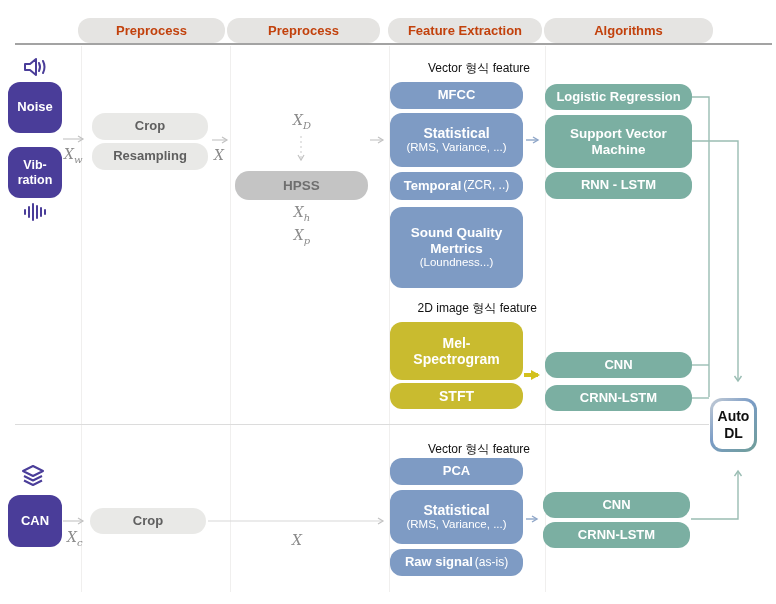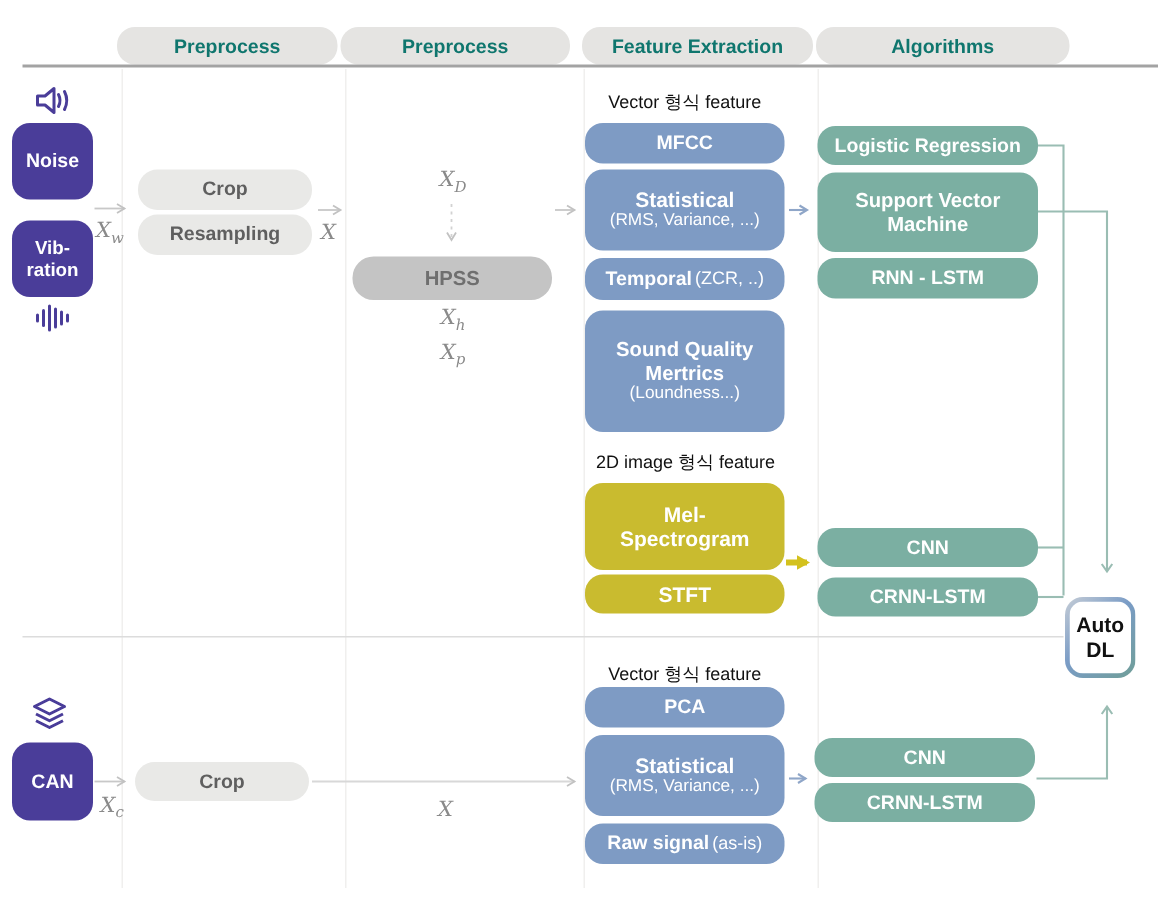--- a/index.html
+++ b/index.html
@@ -1,34 +1,34 @@
 <!DOCTYPE html>
 <html><head>
 <meta charset="utf-8">
 <style>
   html,body{margin:0;padding:0;background:#fff;}
   .canvas{position:relative;width:776px;height:604px;background:#ffffff;overflow:hidden;
           font-family:"Liberation Sans",sans-serif;}
   .abs{position:absolute;box-sizing:border-box;}
   .pill{display:flex;align-items:center;justify-content:center;border-radius:12px;
-        font-weight:bold;font-size:13px;color:#0f766e;background:#e5e4e2;}
+        font-weight:bold;font-size:13px;color:#c2410c;background:#e5e4e2;}
   .colsep{width:1px;background:#f0efee;top:46px;height:546px;}
   .rule-top{left:15px;top:43px;width:757px;height:2px;background:#a3a3a3;}
   .rule-mid{left:15px;top:424px;width:694px;height:1px;background:#dcdcdc;}
   .node{display:flex;flex-direction:column;align-items:center;justify-content:center;
         border-radius:12px;text-align:center;line-height:1.15;}
   .purple{background:#4a3d99;color:#fff;font-weight:bold;font-size:13px;}
   .graylight{background:#e9e9e7;color:#5f5f5f;font-weight:bold;font-size:13px;border-radius:13px;}
   .graymid{background:#c4c4c4;color:#6f6f6f;font-weight:bold;font-size:13.5px;border-radius:14px;}
   .blue{background:#7e9bc4;color:#fff;font-weight:bold;font-size:13px;}
   .green{background:#7bafa2;color:#fff;font-weight:bold;font-size:13px;align-items:center;}
   .yellow{background:#c9bb2f;color:#fff;font-weight:bold;font-size:14px;}
   .sub-line{font-weight:normal;font-size:11.5px;}
   .mixed-normal{font-weight:normal;}
-  .seclabel{font-size:12px;color:#111;text-align:center;}
+  .seclabel{font-size:12px;color:#111;text-align:right;}
   .mathlab{font-family:"DejaVu Serif",serif;font-style:italic;color:#8a8a8a;font-size:14px;}
   .mathlab sub{font-size:10px;}
   .autodl{border-radius:12px;display:flex;flex-direction:column;align-items:center;justify-content:center;
           font-weight:bold;font-size:14px;color:#111;line-height:1.2;
           border:3px solid transparent;
           background:linear-gradient(#fff,#fff) padding-box,
                      linear-gradient(135deg,#c6cdd6 0%,#7a9cc6 45%,#6f9e97 100%) border-box;}
   svg.overlay{position:absolute;left:0;top:0;pointer-events:none;}
 </style>
 </head>

